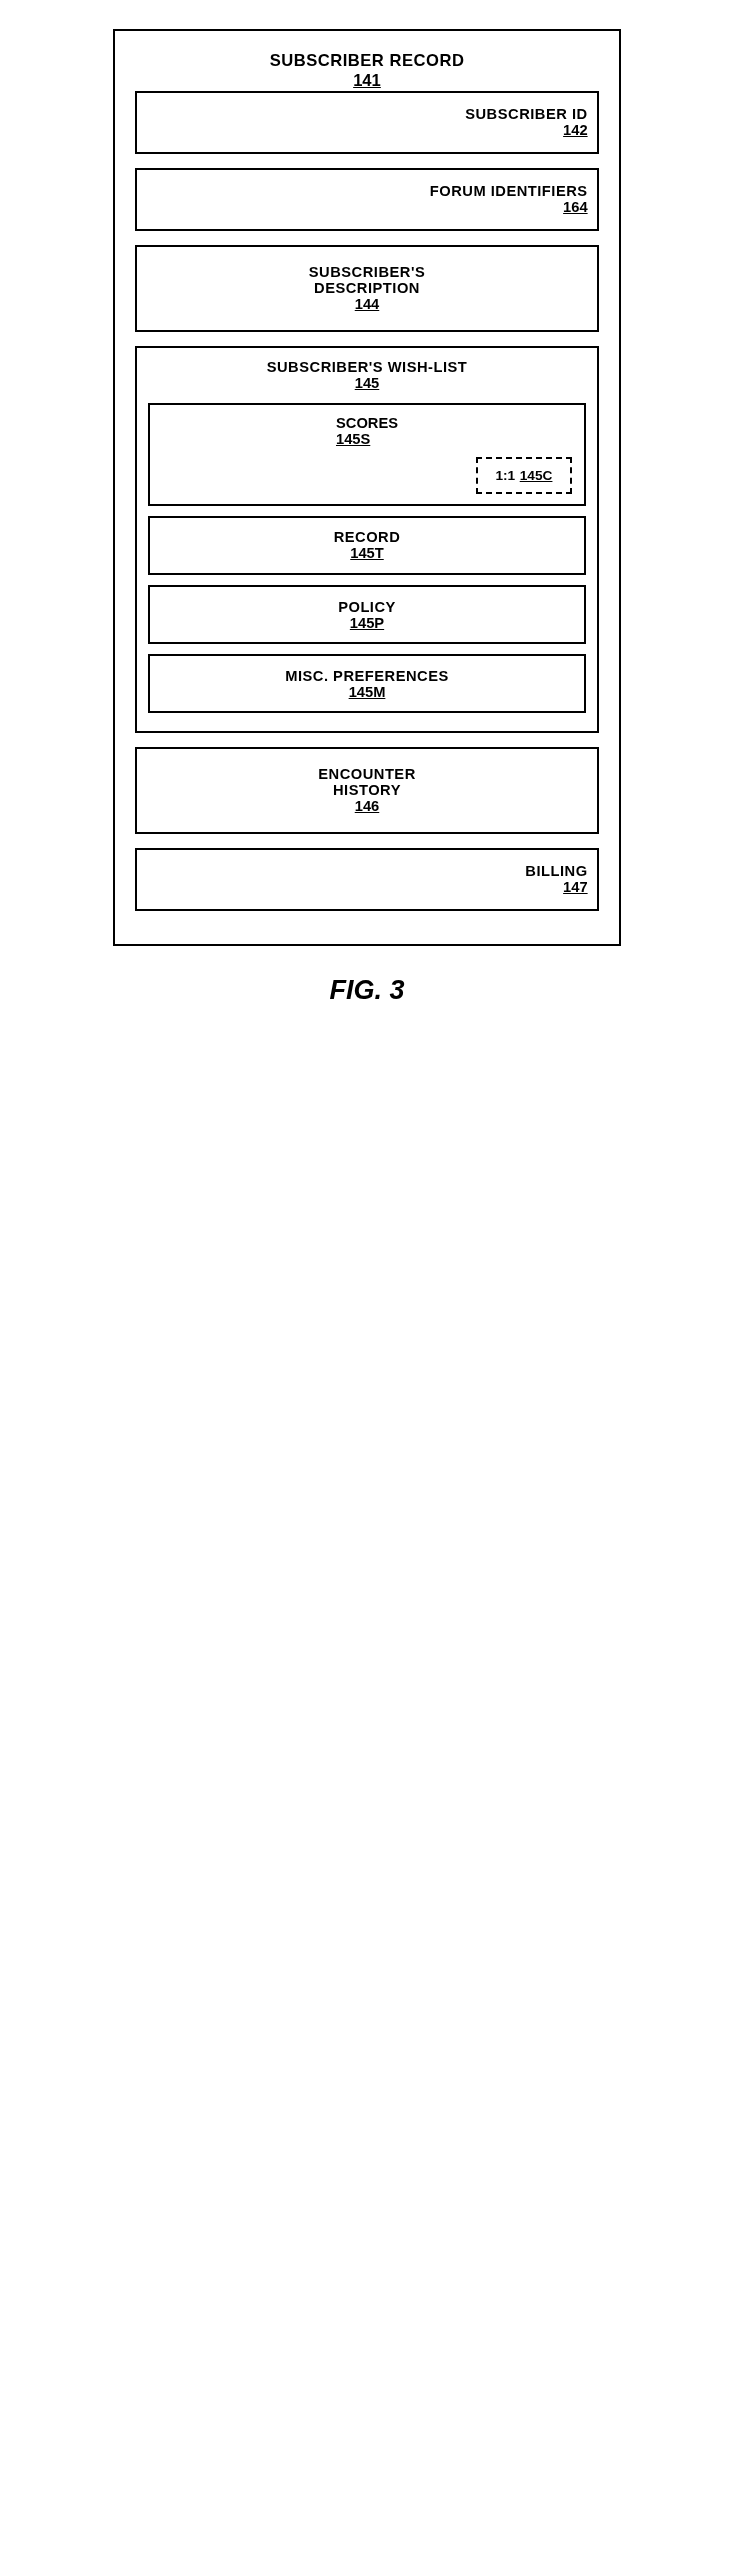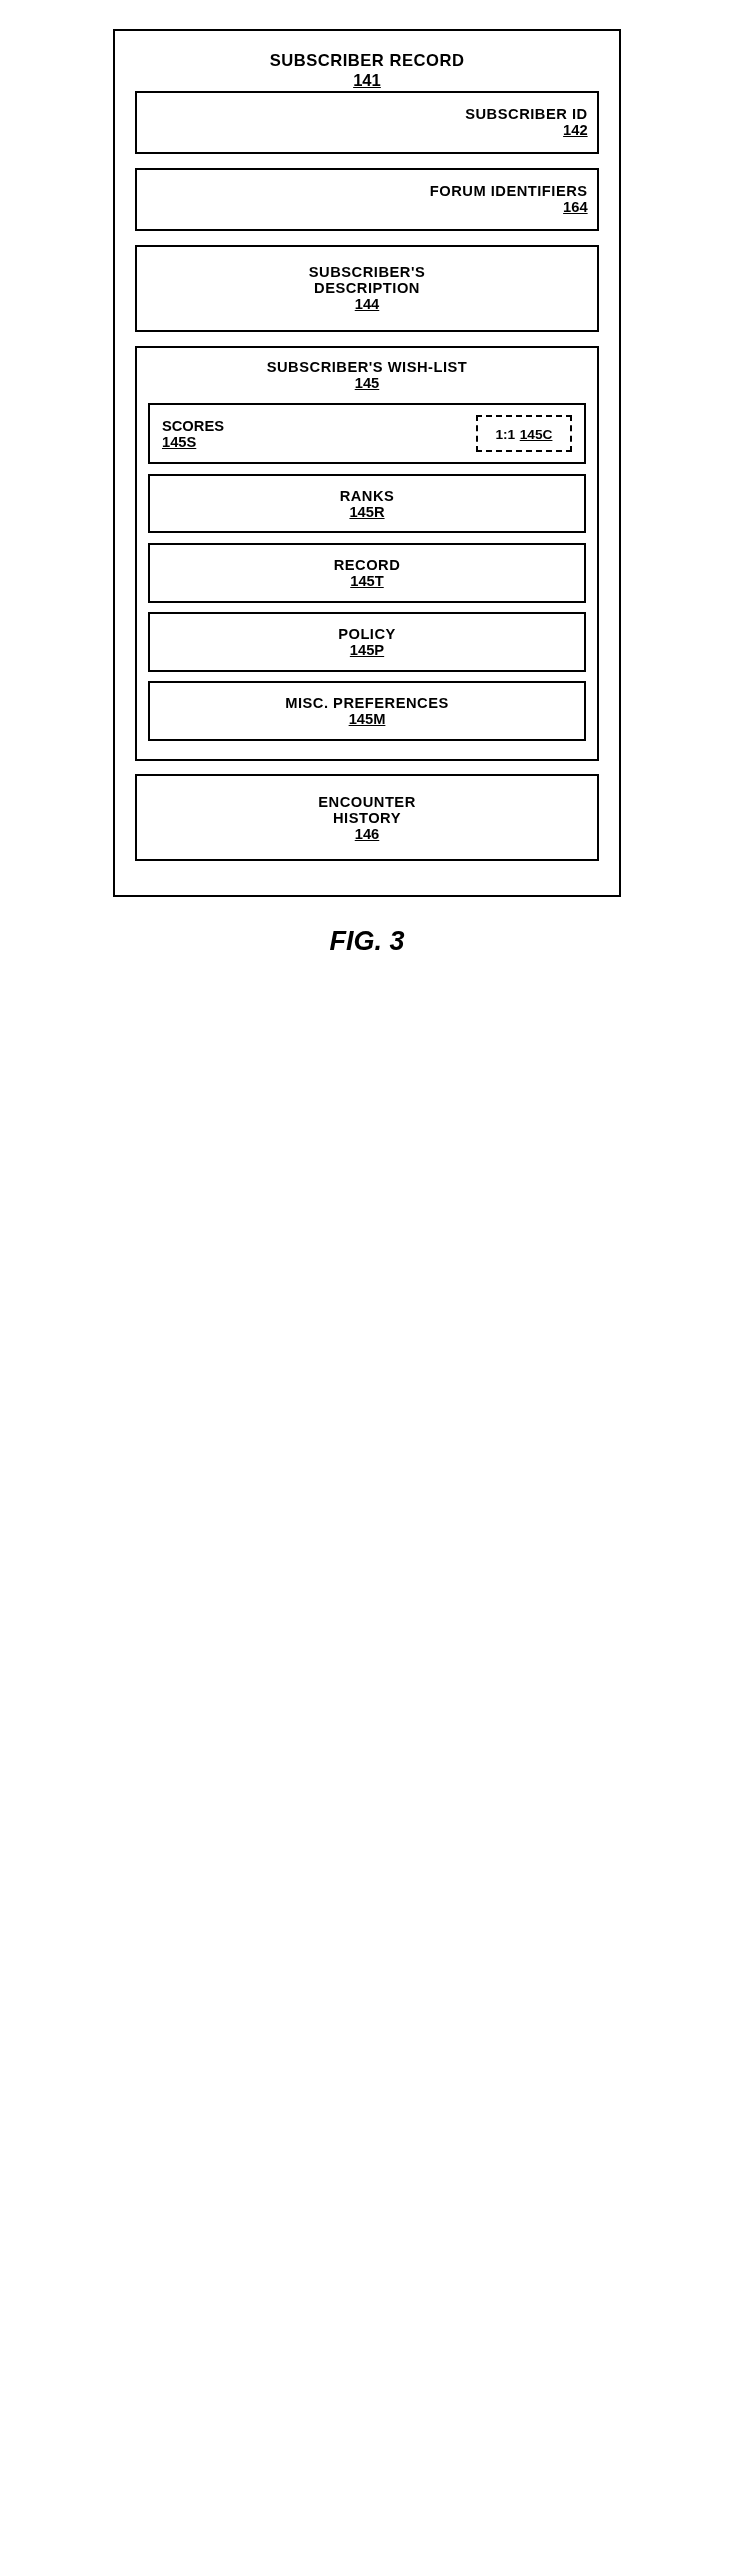--- a/index.html
+++ b/index.html
@@ -88,20 +88,21 @@
     }
 
     .wishlist-title .ref {
       text-decoration: underline;
       font-size: 14.7px;
       font-weight: bold;
     }
 
     .scores-row {
       display: flex;
+      flex-direction: column;
       align-items: center;
       border: 2px solid #000;
       width: 100%;
       margin-bottom: 9.8px;
       background: #fff;
       padding: 9.8px 11.7px;
       gap: 9.8px;
     }
 
     .scores-left {
@@ -228,24 +229,20 @@
       <div class="scores-left">
         <div class="box-label">SCORES</div>
         <div class="box-ref">145S</div>
       </div>
       <div class="scores-right">
         <span class="inner-text">1:1</span>
         <span class="inner-ref">145C</span>
       </div>
     </div>
 
-    <div class="wishlist-inner-box">
-      <div class="box-label">RANKS</div>
-      <div class="box-ref">145R</div>
-    </div>
 
     <div class="wishlist-inner-box">
       <div class="box-label">RECORD</div>
       <div class="box-ref">145T</div>
     </div>
 
     <div class="wishlist-inner-box">
       <div class="box-label">POLICY</div>
       <div class="box-ref">145P</div>
     </div>
@@ -255,17 +252,21 @@
       <div class="box-ref">145M</div>
     </div>
   </div>
 
   <div class="subscriber-desc-box">
     <div class="box-label">ENCOUNTER</div>
     <div class="box-label">HISTORY</div>
     <div class="box-ref">146</div>
   </div>
 
+  <div class="record-box">
+    <div class="box-label">BILLING</div>
+    <div class="box-ref">147</div>
+  </div>
 
 </div>
 
 <div class="fig-label">FIG. 3</div>
 
 
 </body></html>

